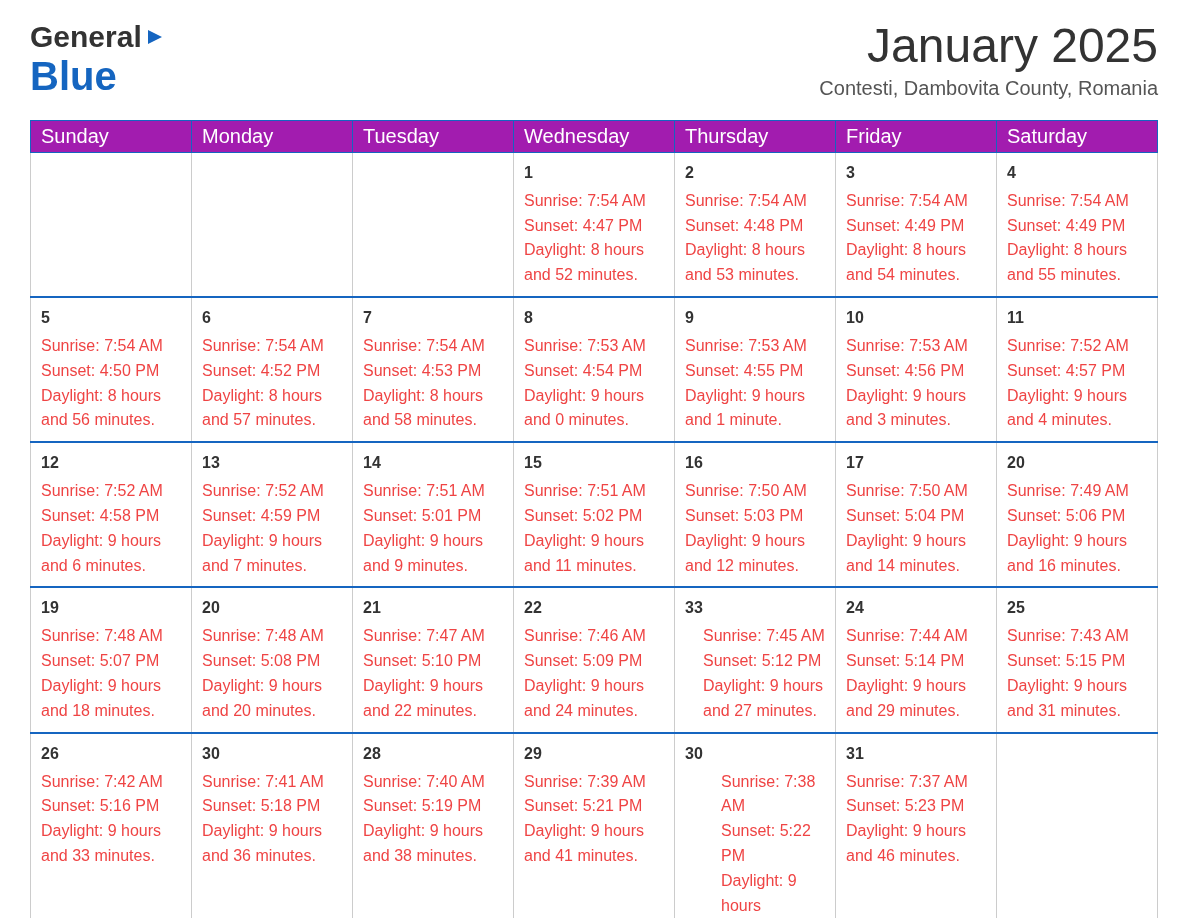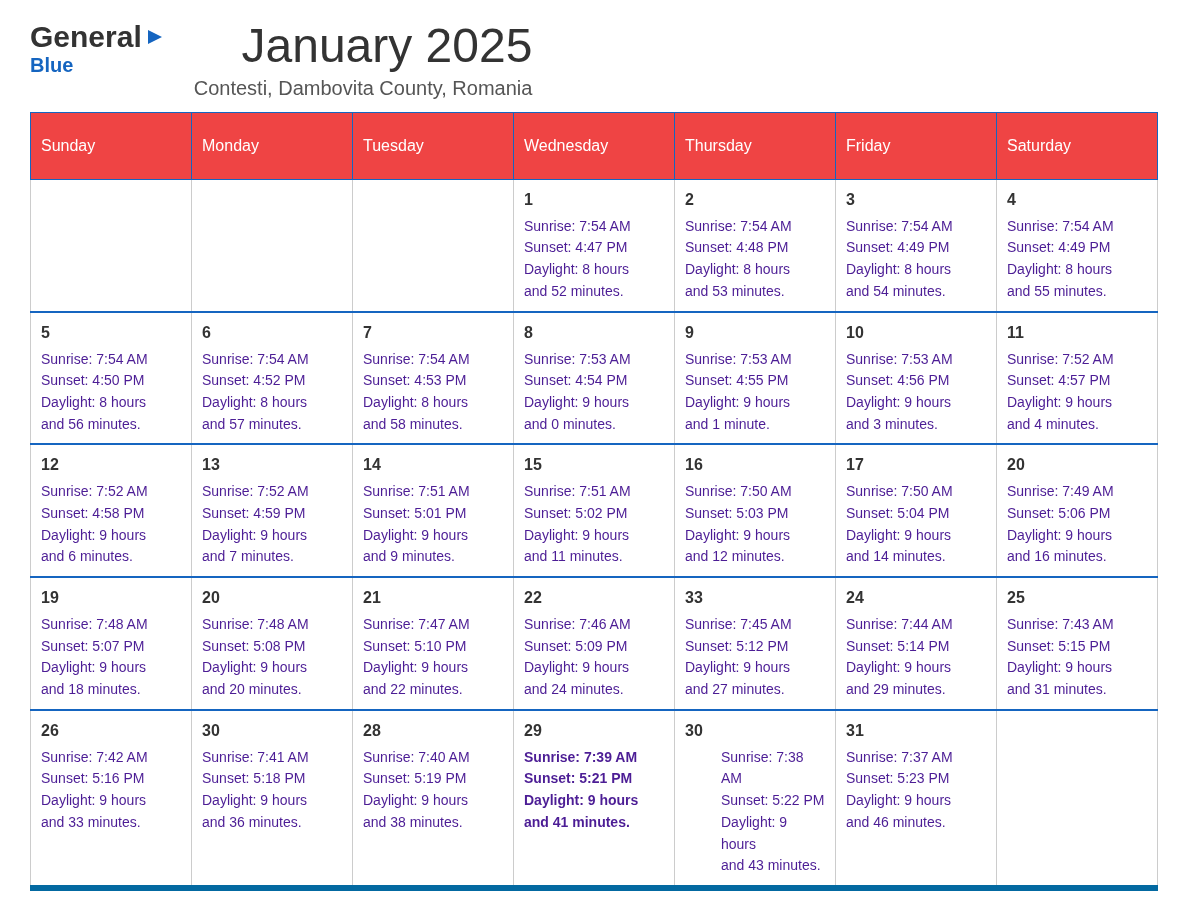--- a/index.html
+++ b/index.html
@@ -5,23 +5,23 @@
     * { box-sizing: border-box; margin: 0; padding: 0; }
     body {
       font-family: Arial, sans-serif;
       background: #fff;
       padding: 20px 30px;
       width: 1188px;
       min-height: 918px;
     }
     .header {
       display: flex;
-      justify-content: flex-start;
+      justify-content: space-between;
       align-items: flex-start;
-      margin-bottom: 12px;
+      margin-bottom: 20px;
       gap: 28px;
     }
     .logo {
       display: flex;
       flex-direction: column;
       align-items: flex-start;
     }
     .title-section {
       text-align: right;
     }
@@ -35,47 +35,47 @@
       font-size: 20px;
       color: #555;
       margin-top: 4px;
     }
     .calendar {
       width: 100%;
       border-collapse: collapse;
       margin-top: 10px;
     }
     .calendar th {
-      background-color: #ef4444;
+      background-color: #a21caf;
       color: #fff;
-      font-size: 16px;
+      font-size: 20px;
       font-weight: normal;
-      padding: 24px 10px;
+      padding: 4px 10px;
       text-align: left;
       border: 1px solid #1565c0;
     }
     .calendar td {
       vertical-align: top;
       padding: 8px 10px;
       border: 1px solid #ccc;
       width: calc(100% / 7);
       min-height: 110px;
       font-size: 13px;
       color: #333;
       line-height: 1.5;
     }
     .calendar td .day-num {
       font-size: 16px;
       font-weight: bold;
       display: block;
       margin-bottom: 4px;
     }
     .calendar td .day-info {
-      font-size: 14px;
-      color: #4c1d95;
+      font-size: 16px;
+      color: #ef4444;
       line-height: 1.55;
     }
     .calendar tr td {
       border-bottom: 2px solid #1565c0;
     }
     .calendar tbody tr:last-child td {
       border-bottom: 6px solid #0369a1;
     }
     .empty-cell {
       background: #fff;
@@ -83,21 +83,21 @@
     .logo-wrapper {
       display: flex;
       align-items: center;
     }
     .logo-general {
       font-size: 30px;
       font-weight: bold;
       color: #333;
     }
     .logo-blue-text {
-      font-size: 20px;
+      font-size: 40px;
       font-weight: bold;
       color: #1565c0;
     }
   </style>
 </head>
 <body>
 
 <div class="header">
   <div class="logo">
     <div class="logo-wrapper">
@@ -286,21 +286,21 @@
         </td>
         <td>
           <span class="day-num">22</span>
           <div class="day-info" style="white-space: pre-line;">Sunrise: 7:46 AM
 Sunset: 5:09 PM
 Daylight: 9 hours
 and 24 minutes.</div>
         </td>
         <td>
           <span class="day-num">33</span>
-          <div class="day-info" style="white-space: pre-line;">Sunrise: 7:45 AM
+          <div class="day-info" style="white-space: pre-line; margin-left: 18px;">Sunrise: 7:45 AM
 Sunset: 5:12 PM
 Daylight: 9 hours
 and 27 minutes.</div>
         </td>
         <td>
           <span class="day-num">24</span>
           <div class="day-info" style="white-space: pre-line;">Sunrise: 7:44 AM
 Sunset: 5:14 PM
 Daylight: 9 hours
 and 29 minutes.</div>
@@ -330,21 +330,21 @@
         </td>
         <td>
           <span class="day-num">28</span>
           <div class="day-info" style="white-space: pre-line;">Sunrise: 7:40 AM
 Sunset: 5:19 PM
 Daylight: 9 hours
 and 38 minutes.</div>
         </td>
         <td>
           <span class="day-num">29</span>
-          <div class="day-info" style="white-space: pre-line; font-weight: bold;">Sunrise: 7:39 AM
+          <div class="day-info" style="white-space: pre-line;">Sunrise: 7:39 AM
 Sunset: 5:21 PM
 Daylight: 9 hours
 and 41 minutes.</div>
         </td>
         <td>
           <span class="day-num">30</span>
           <div class="day-info" style="white-space: pre-line; margin-left: 36px;">Sunrise: 7:38 AM
 Sunset: 5:22 PM
 Daylight: 9 hours
 and 43 minutes.</div>

